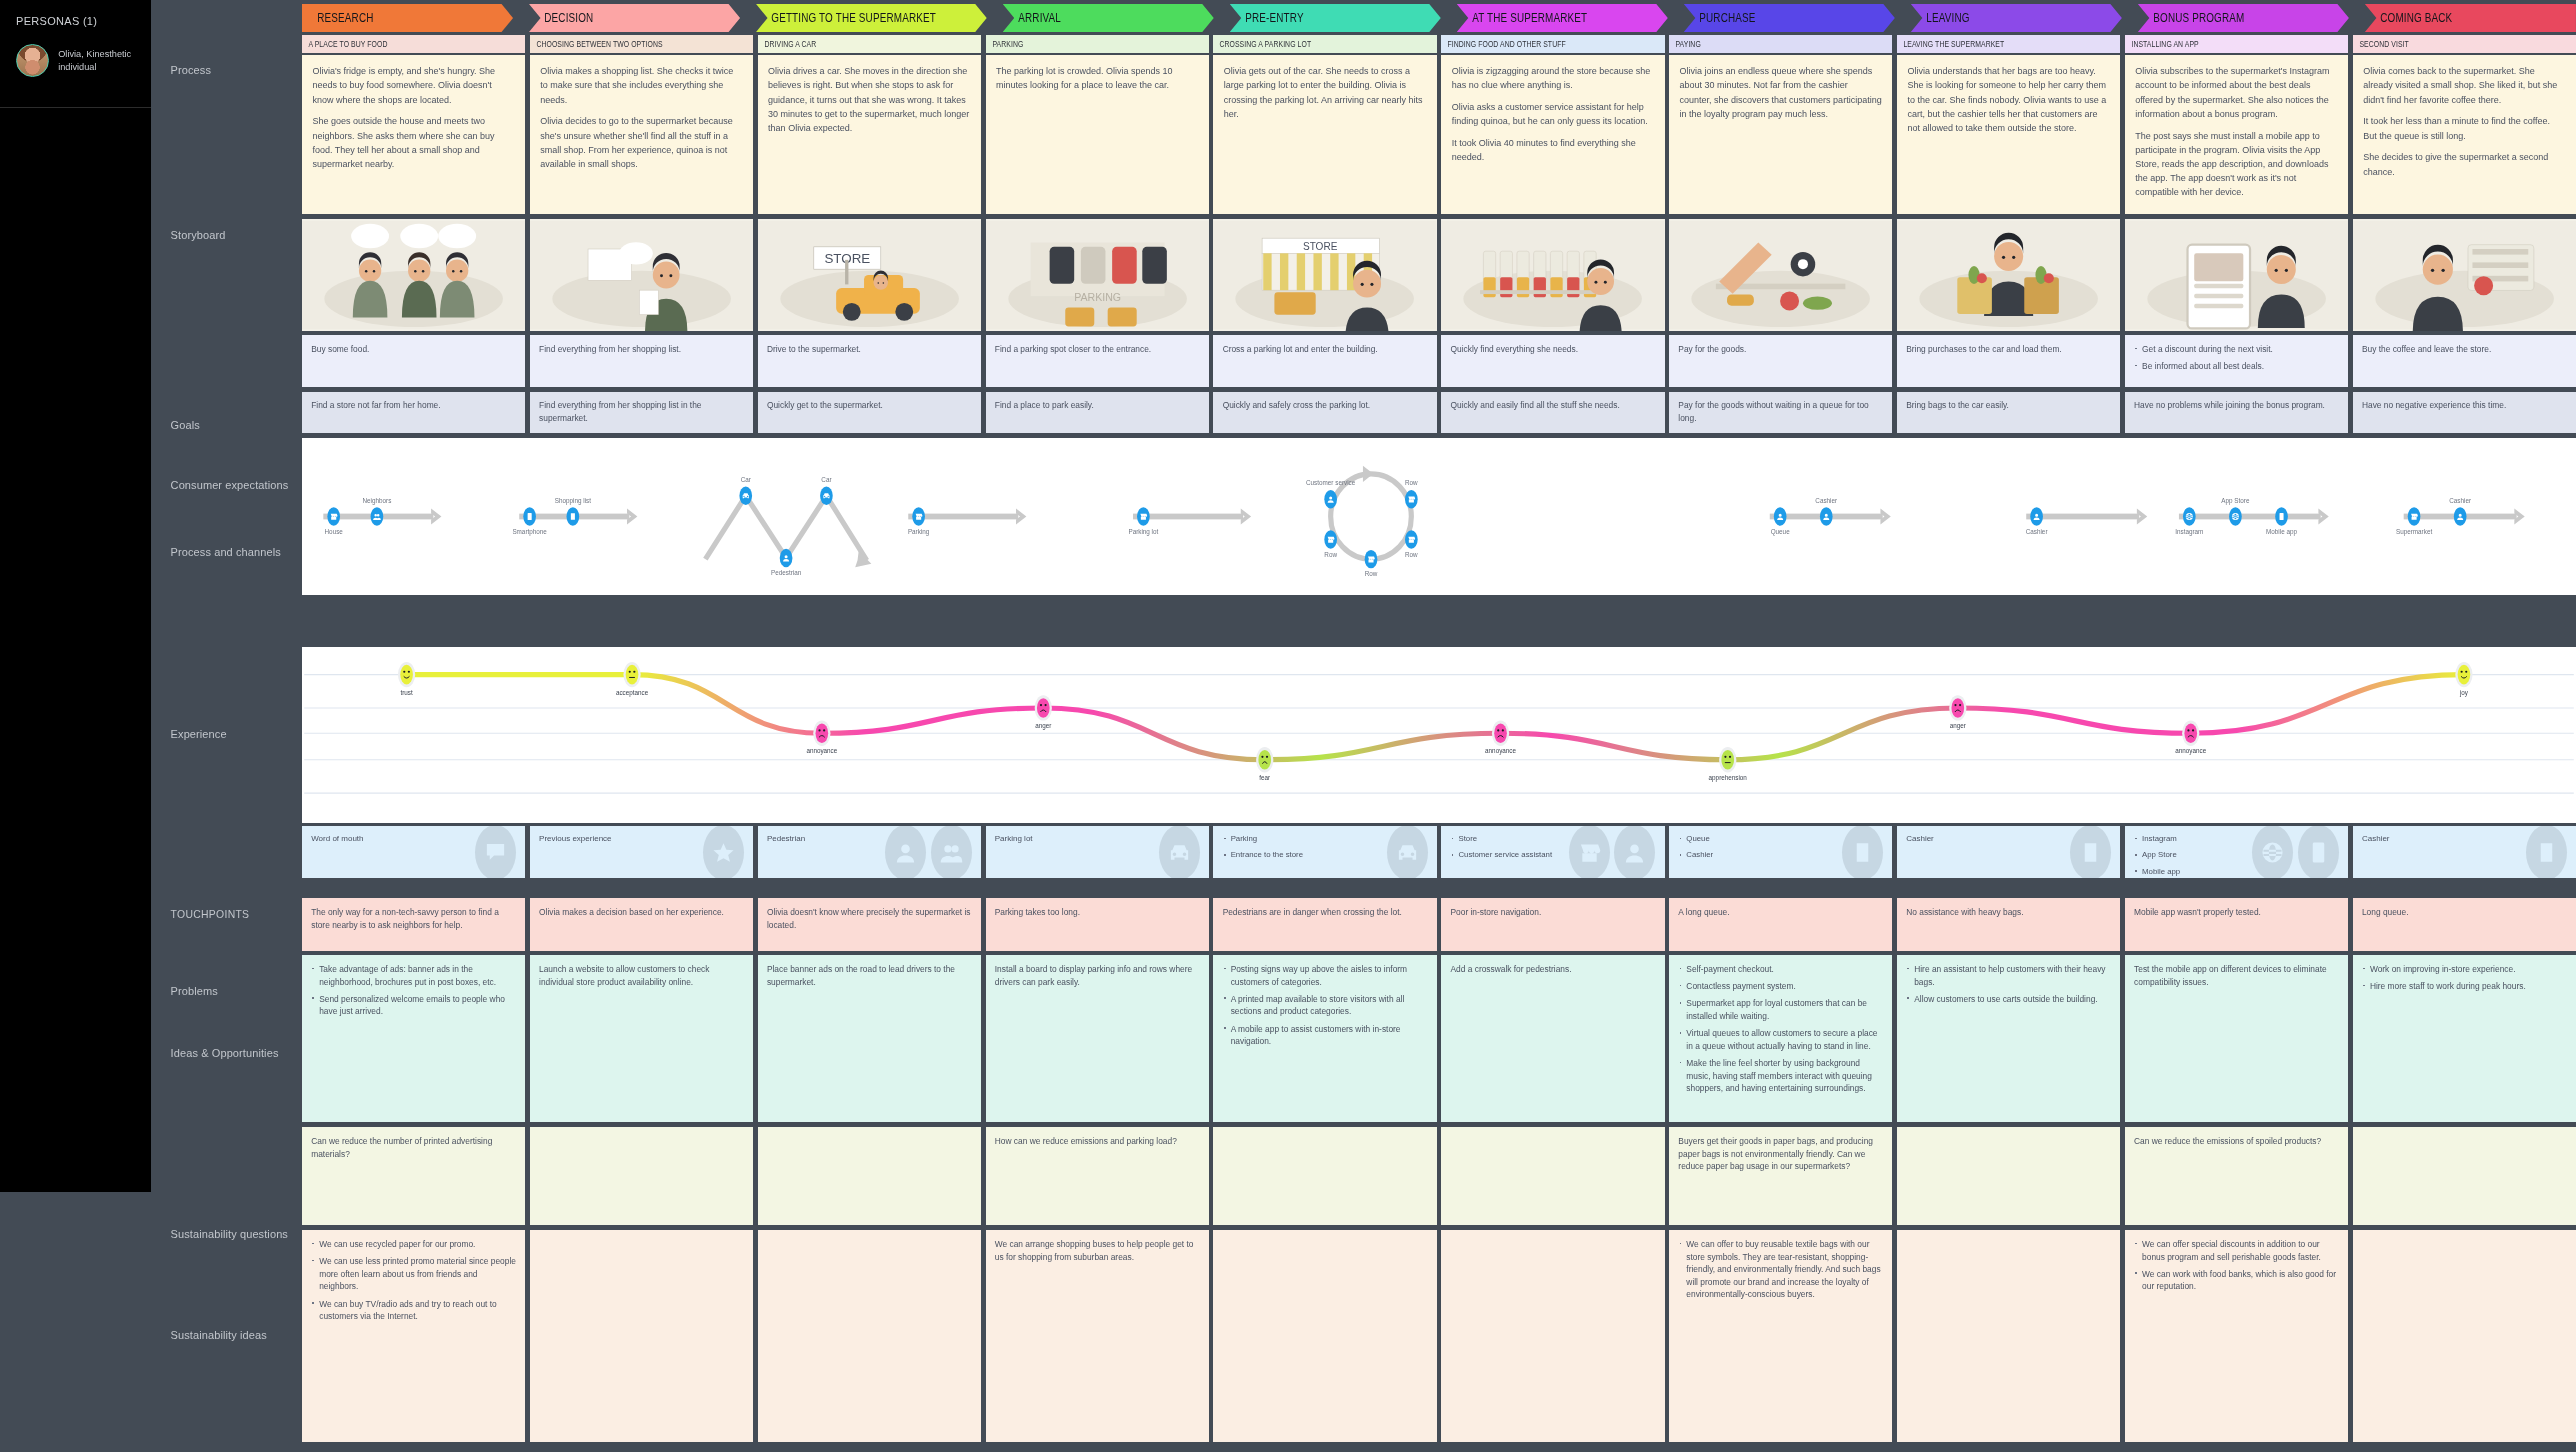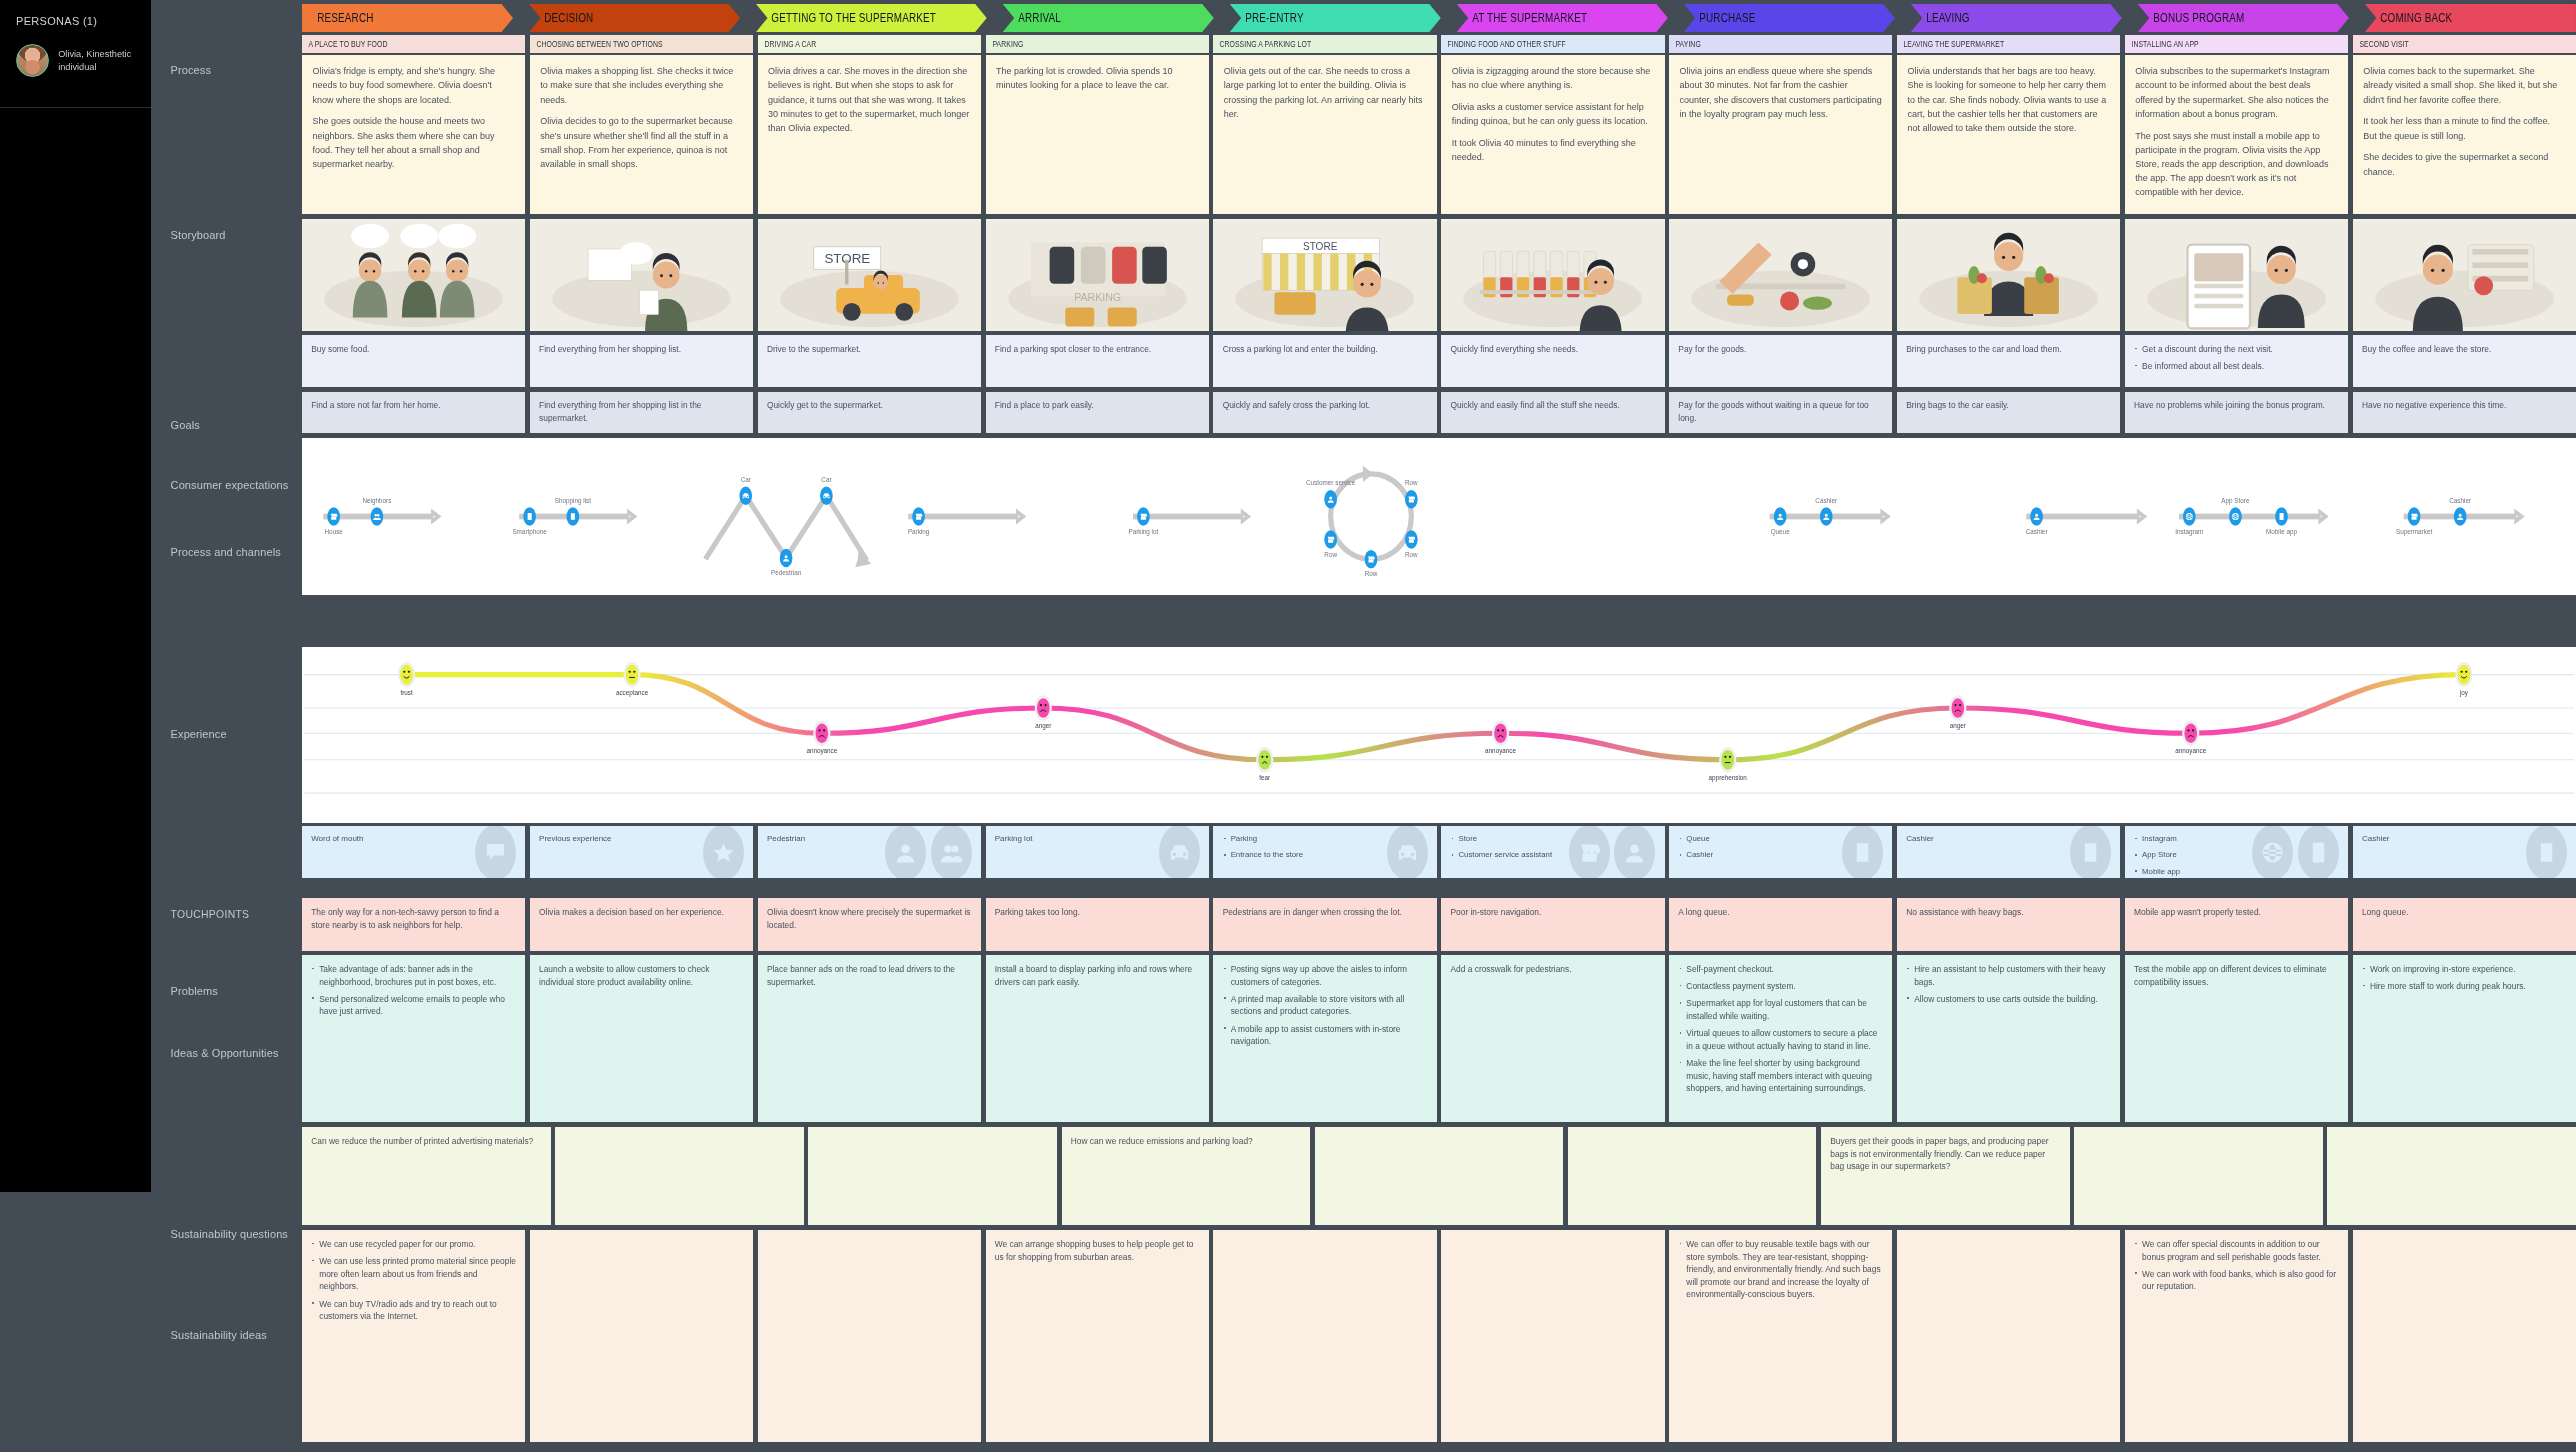--- a/index.html
+++ b/index.html
@@ -147,21 +147,21 @@
   <div class="row-label" style="top:1227px">Sustainability questions</div>
   <div class="row-label" style="top:1328px">Sustainability ideas</div>
 </div>
 
 <div id="board">
 
   <div id="stages">
       <div class="stage" style="background: rgb(240, 120, 56);">
         <span>RESEARCH</span>
       </div>
-      <div class="stage" style="background: #c2410c;">
+      <div class="stage" style="background: #fca5a5;">
         <span>DECISION</span>
       </div>
       <div class="stage" style="background: rgb(205, 240, 58);">
         <span>GETTING TO THE SUPERMARKET</span>
       </div>
       <div class="stage" style="background: rgb(77, 220, 93);">
         <span>ARRIVAL</span>
       </div>
       <div class="stage" style="background: rgb(63, 220, 180);">
         <span>PRE-ENTRY</span>
@@ -963,20 +963,23 @@
       <div class="cell"></div>
       <div class="cell">
         <div class="celltext">How can we reduce emissions and parking load?</div>
       </div>
       <div class="cell"></div>
       <div class="cell"></div>
       <div class="cell">
         <div class="celltext">Buyers get their goods in paper bags, and producing paper bags is not environmentally friendly. Can we reduce paper bag usage in our supermarkets?</div>
       </div>
       <div class="cell"></div>
+      <div class="cell">
+        <div class="celltext">Can we reduce the emissions of spoiled products?</div>
+      </div>
       <div class="cell"></div>
     </div>
   <div id="susi" class="grid-row">
       <div class="cell">
         <ul class="bul">
           <li>We can use recycled paper for our promo.</li>
           <li>We can use less printed promo material since people more often learn about us from friends and neighbors.</li>
           <li>We can buy TV/radio ads and try to reach out to customers via the Internet.</li>
         </ul>
       </div>

